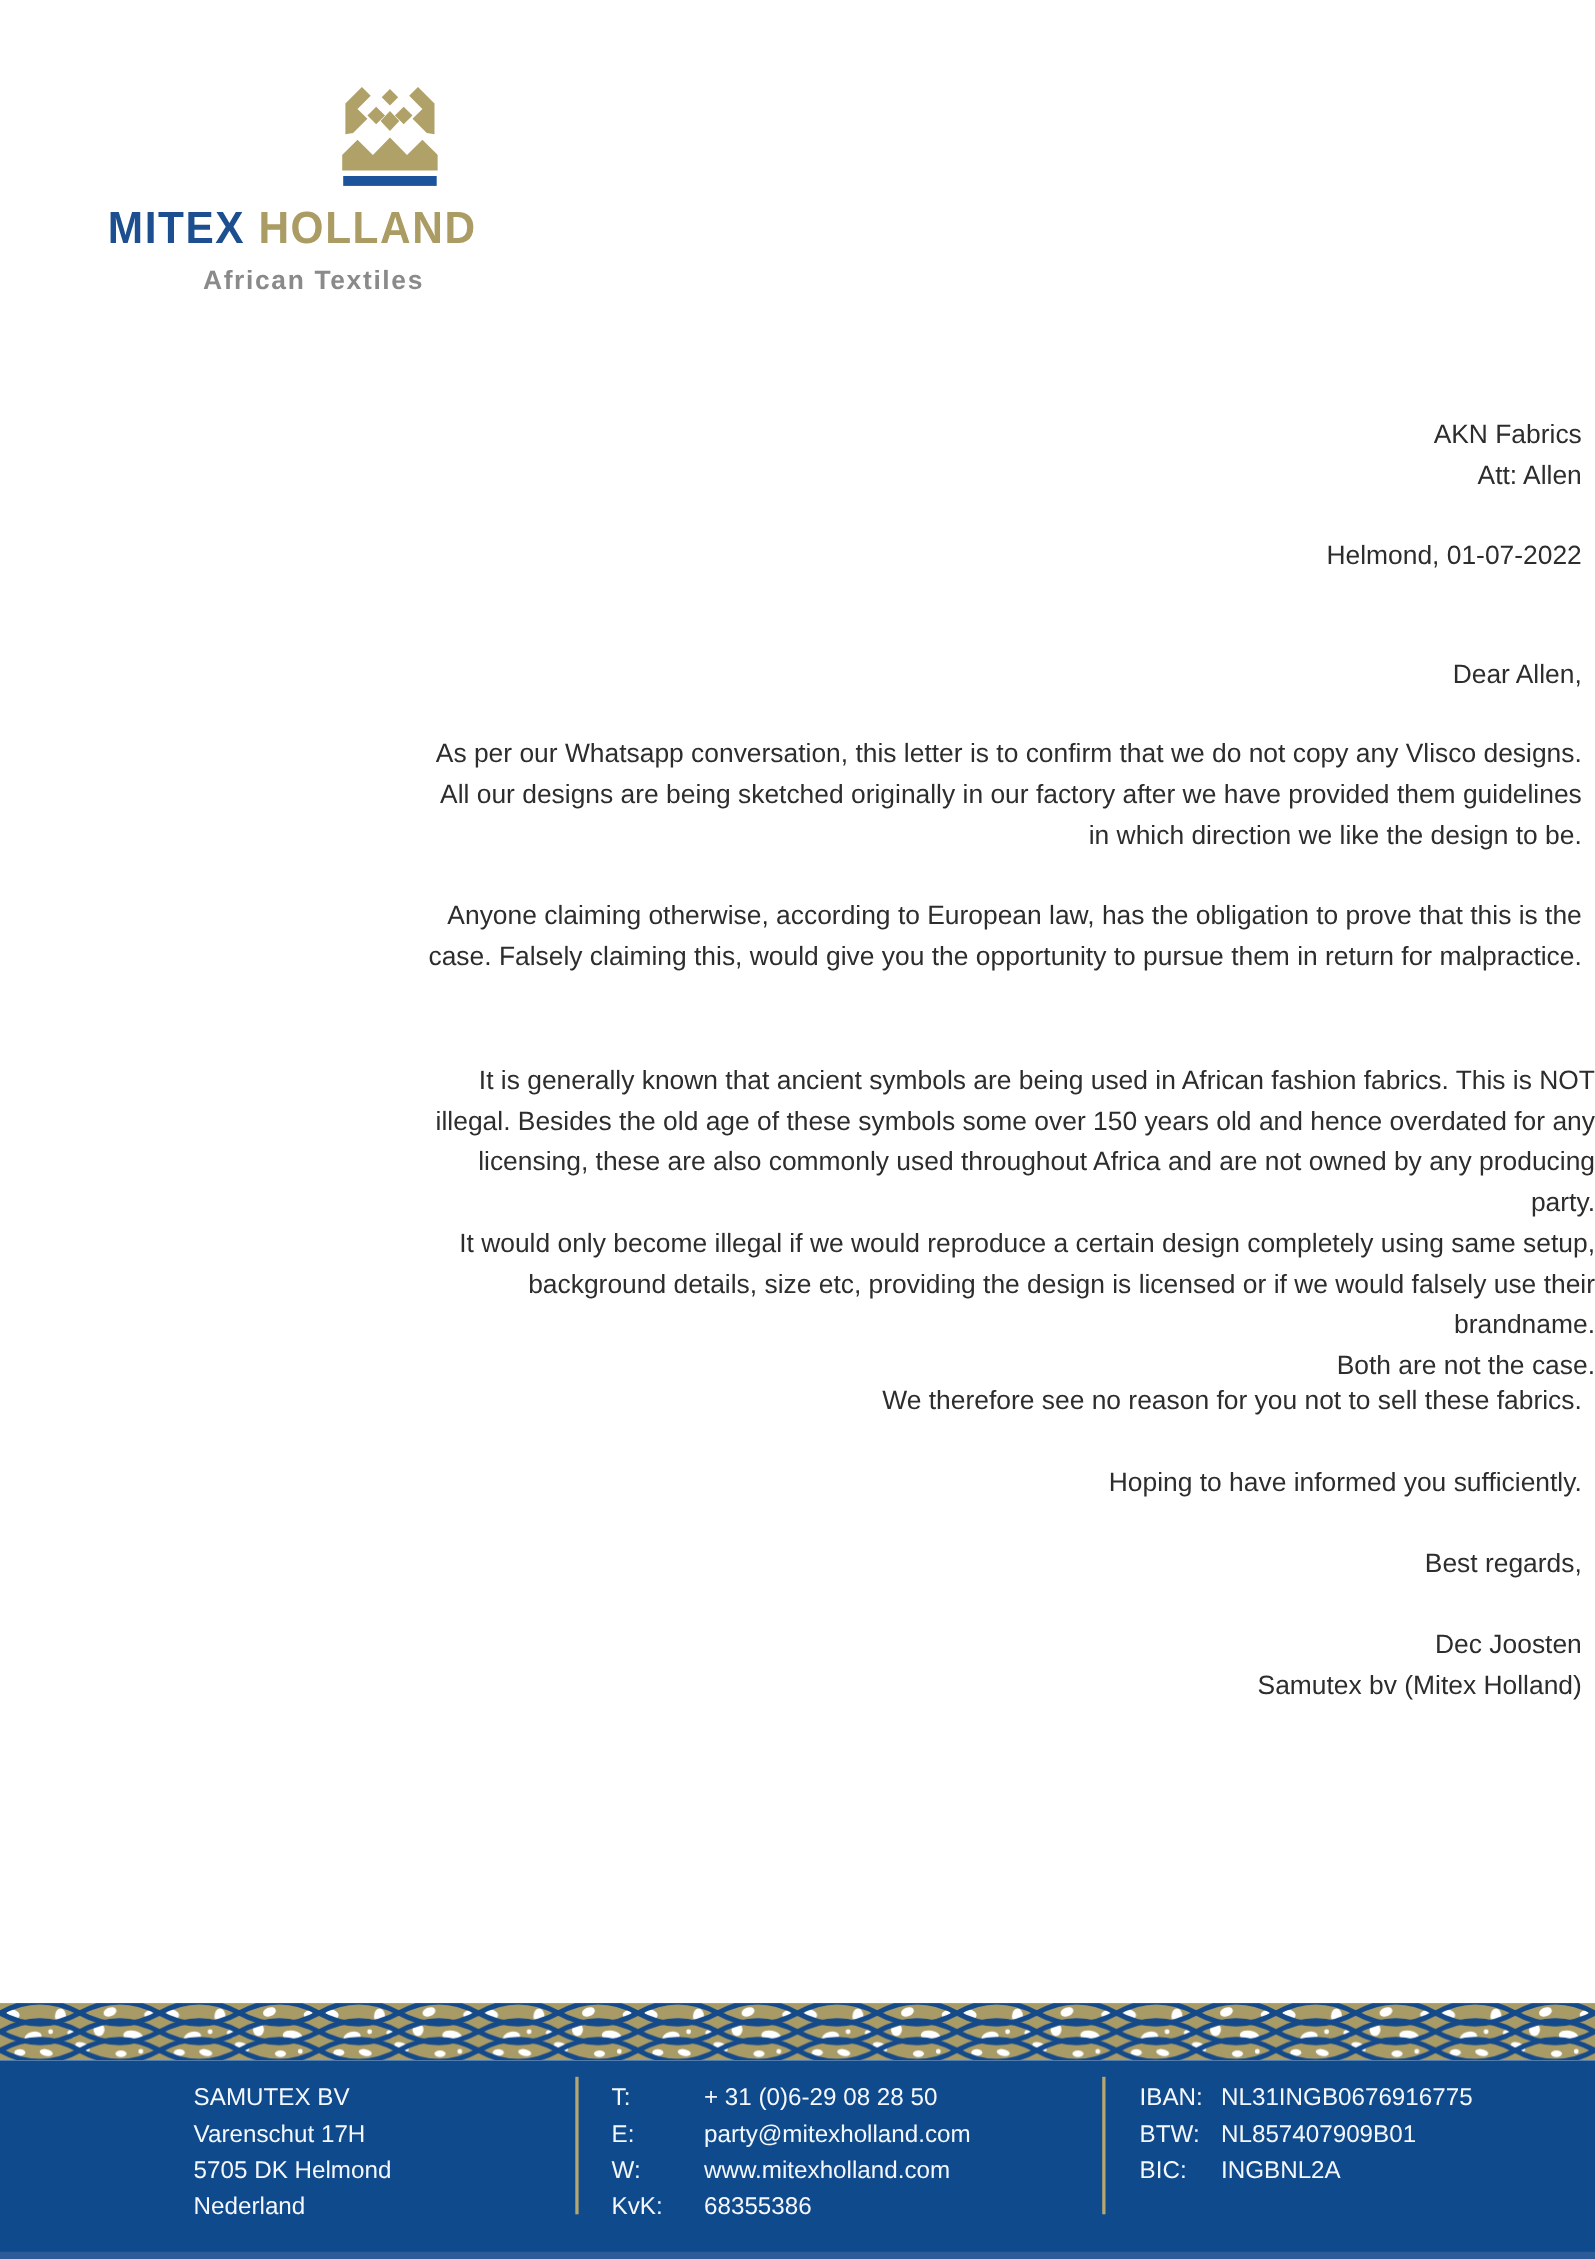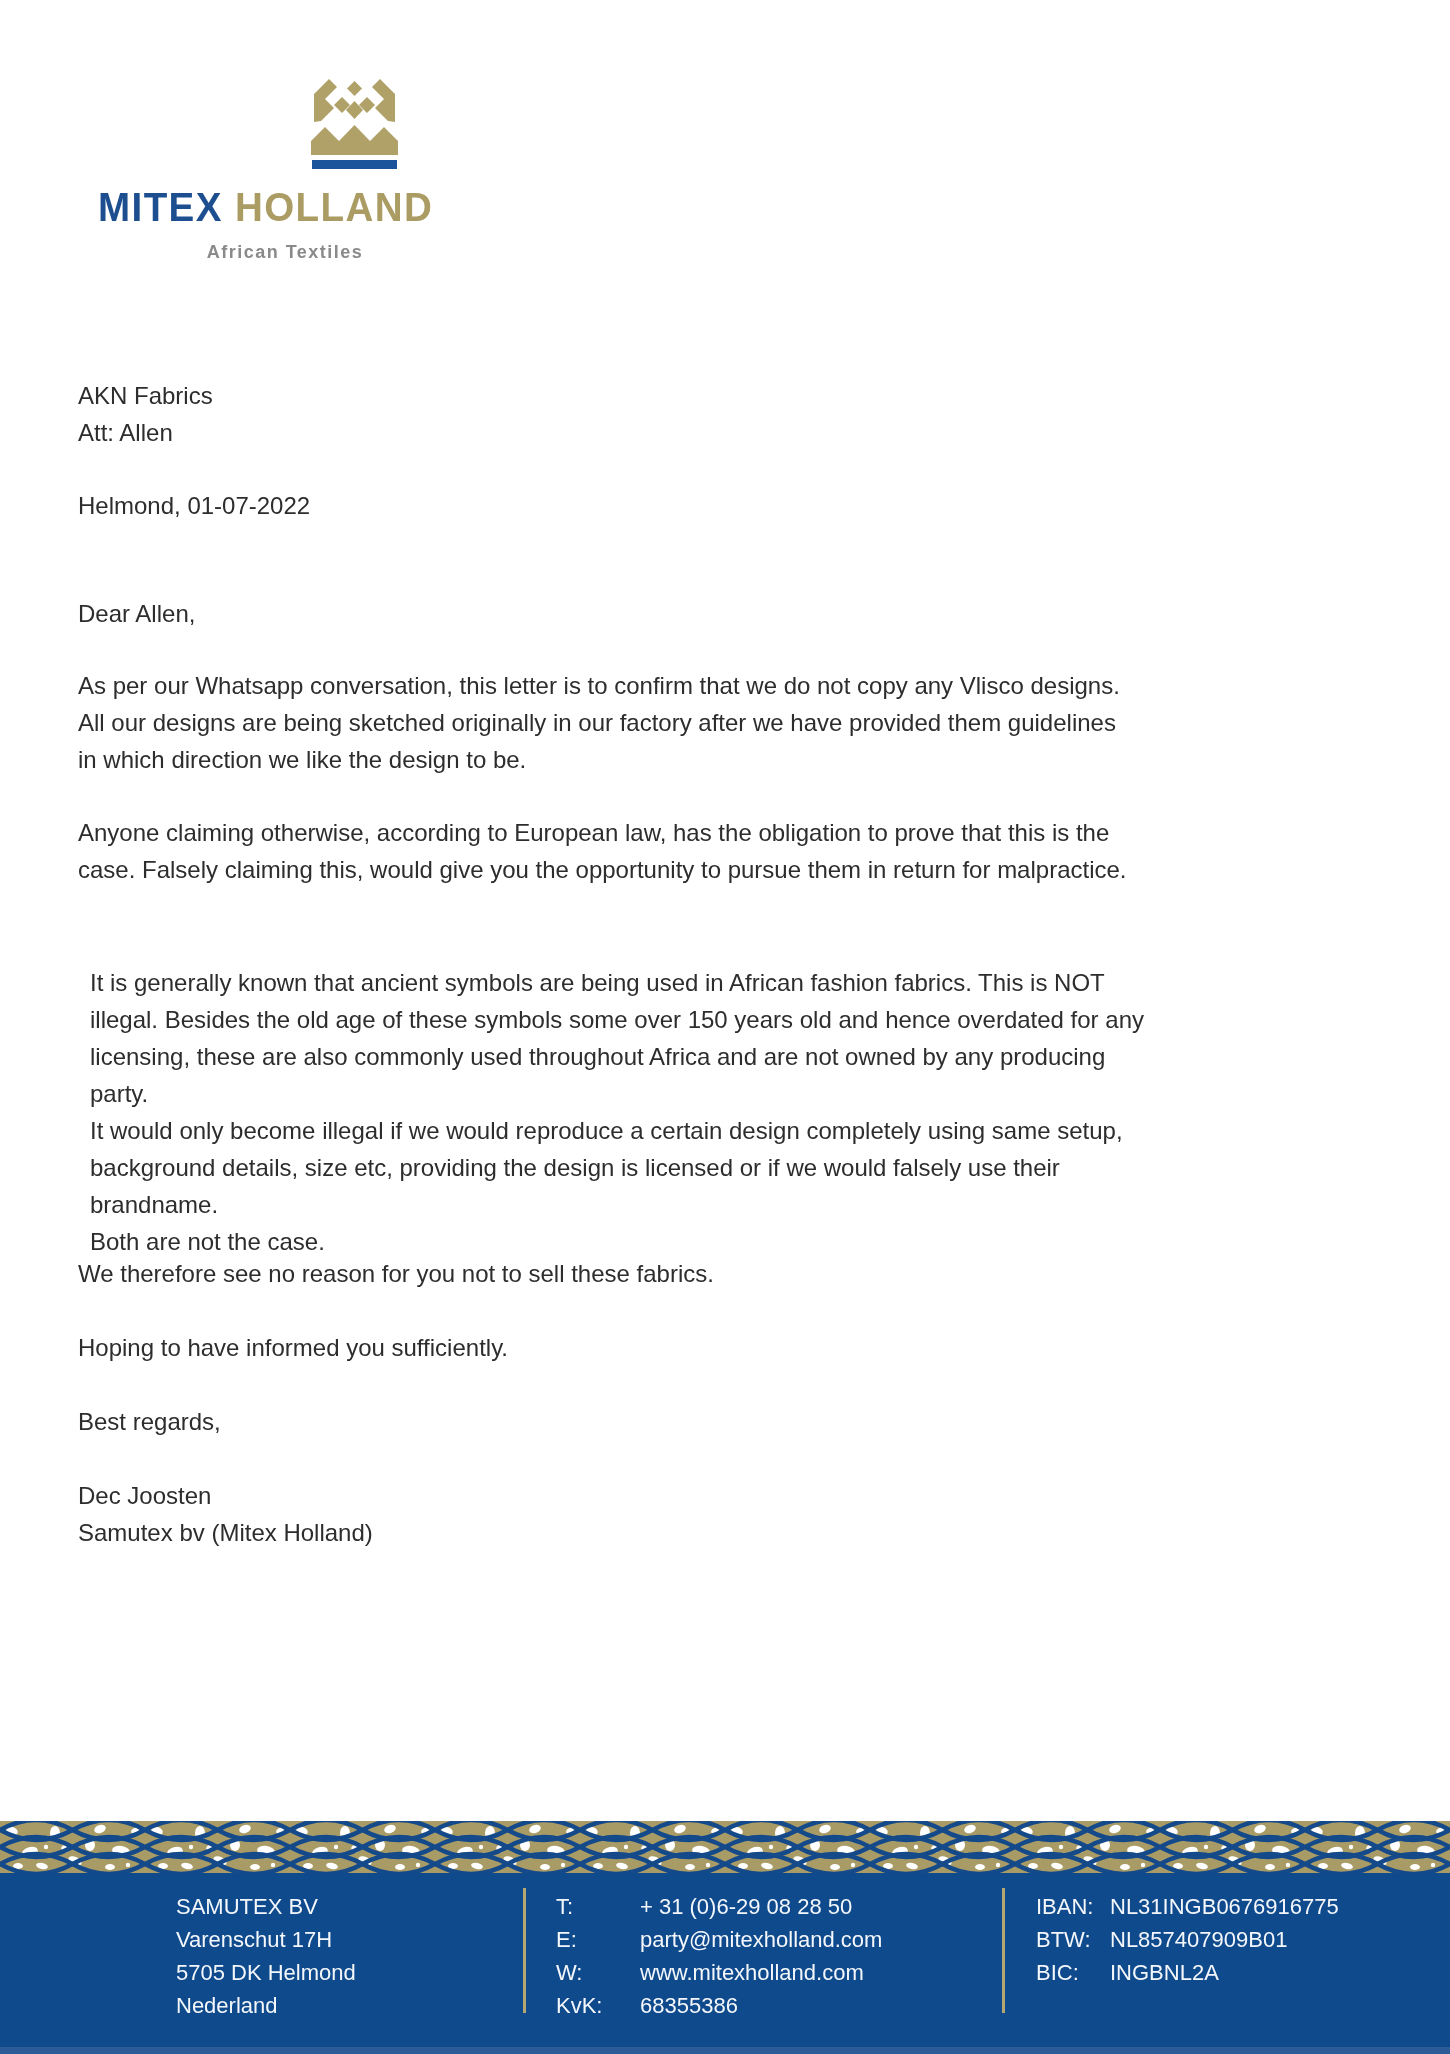--- a/index.html
+++ b/index.html
@@ -19,30 +19,31 @@
     position:absolute; left:98px; top:184px; width:374px;
     font-size:41px; font-weight:bold; letter-spacing:1.5px;
     white-space:nowrap;
     transform:scaleX(0.94); transform-origin:left center;
   }
   .wordmark-primary   { color:var(--brand-blue); }
   .wordmark-secondary { color:var(--brand-gold); }
   .logo-tagline {
     position:absolute; left:98px; top:242px; width:374px;
     text-align:center;
-    font-size:18px; font-weight:bold; letter-spacing:1.5px;
+    font-size:24px; font-weight:bold; letter-spacing:1.5px;
     color:#8a8a8a;
   }
 
   
   .txt {
     position:absolute; left:78px; width:1360px;
     font-size:24px; line-height:37px;
     white-space:pre-line;
     color:#2d2d2d;
+    text-align:right;
   }
   .recipient  { top:377px; }
   .dateline   { top:487px; }
   .salutation { top:595px; }
   .para-1     { top:667px; }
   .para-2     { top:814px; }
   .para-3     { top:964px;margin-left:12px; }
   .para-4     { top:1255px; }
   .para-5     { top:1329px; }
   .closing    { top:1403px; }

